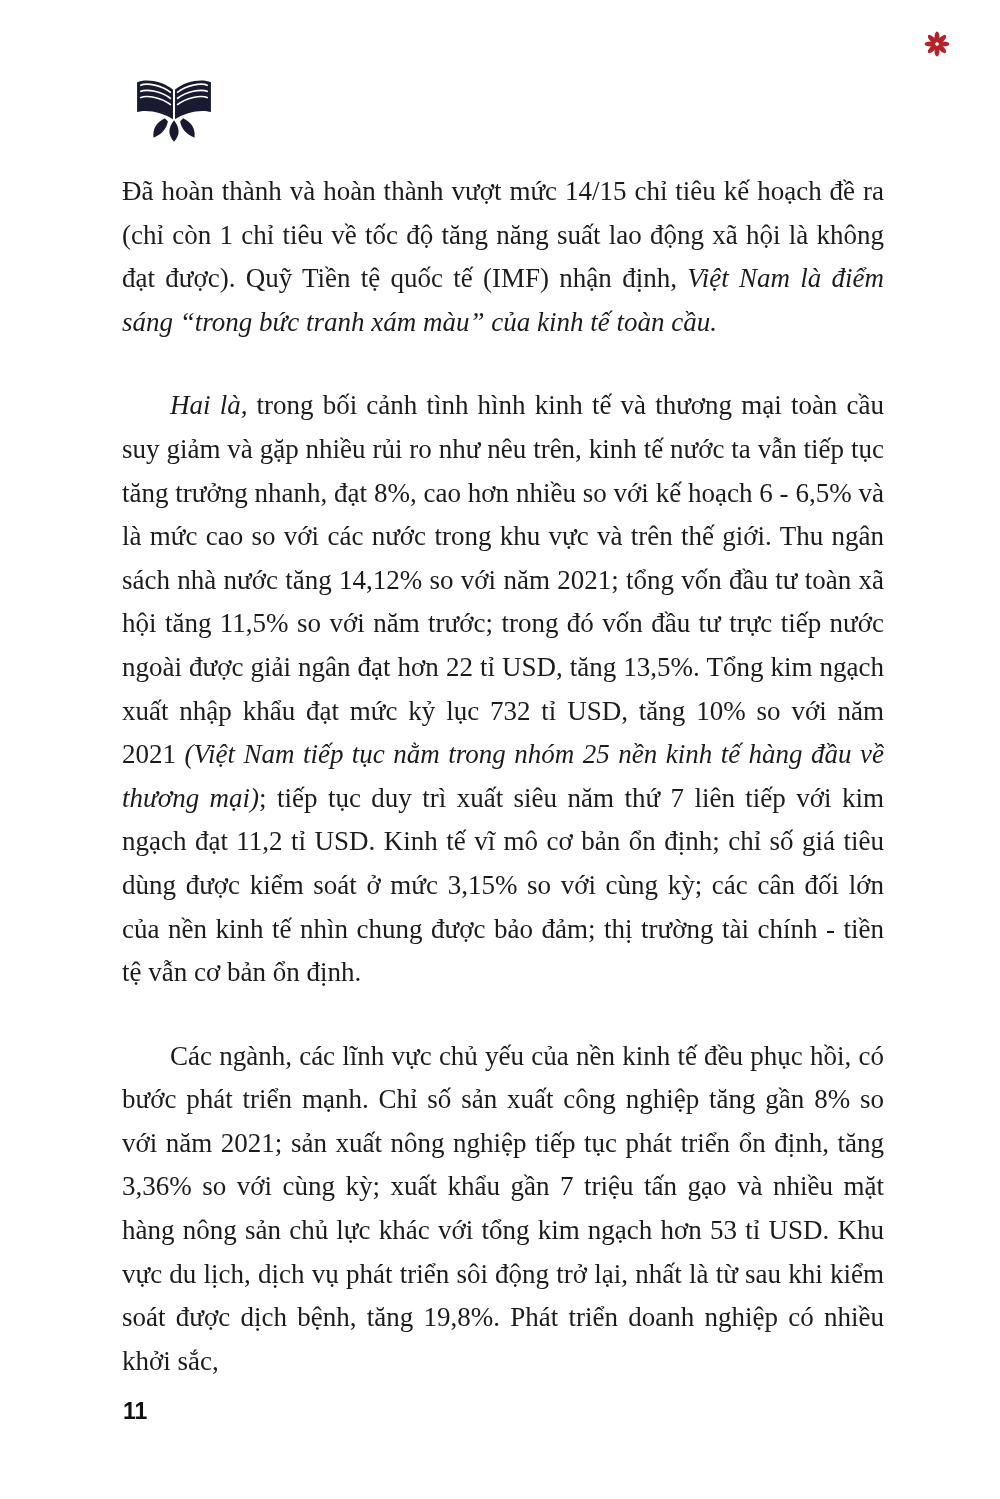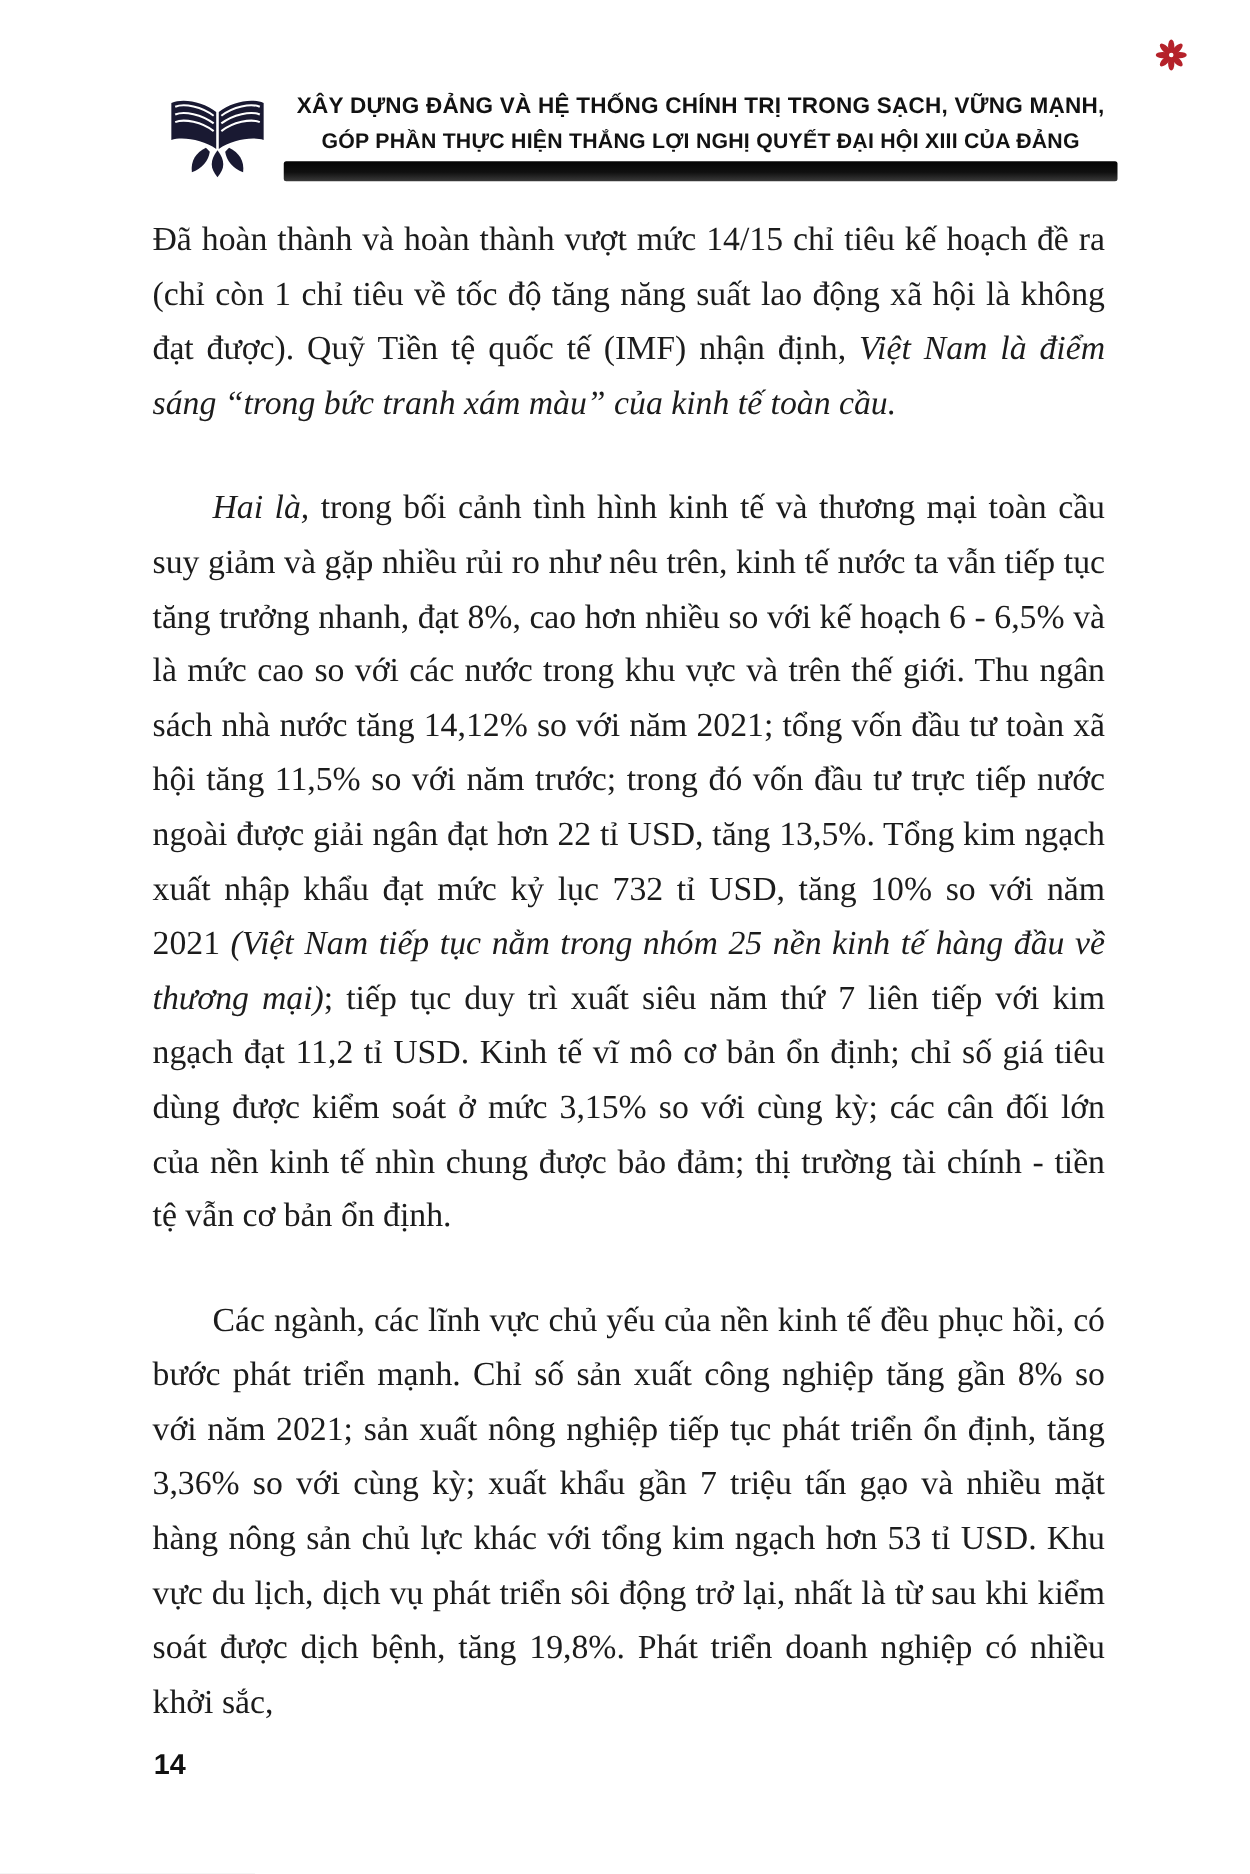--- a/index.html
+++ b/index.html
@@ -122,38 +122,33 @@
       <g stroke="#ffffff" stroke-width="1.6" fill="none">
         <path d="M36 17 C27 10 13 7 6 10"></path>
         <path d="M36 23 C27 16 13 13 6 16"></path>
         <path d="M36 29 C27 22 13 19 6 22"></path>
         <path d="M42 17 C51 10 65 7 72 10"></path>
         <path d="M42 23 C51 16 65 13 72 16"></path>
         <path d="M42 29 C51 22 65 19 72 22"></path>
       </g>
     </svg>
 
-    <div class="header-lines">
-      <div class="header-line1">XÂY DỰNG ĐẢNG VÀ HỆ THỐNG CHÍNH TRỊ TRONG SẠCH, VỮNG MẠNH,</div>
-      <div class="header-line2">GÓP PHẦN THỰC HIỆN THẮNG LỢI NGHỊ QUYẾT ĐẠI HỘI XIII CỦA ĐẢNG</div>
-      <div class="header-band"></div>
-    </div>
   </div>
 
   <div class="text-block">
 
     <p>
       <span class="seg-normal">Đã hoàn thành và hoàn thành vượt mức 14/15 chỉ tiêu kế hoạch đề ra (chỉ còn 1 chỉ tiêu về tốc độ tăng năng suất lao động xã hội là không đạt được). Quỹ Tiền tệ quốc tế (IMF) nhận định, </span><span class="seg-italic">Việt Nam là điểm sáng “trong bức tranh xám màu” của kinh tế toàn cầu.</span>
     </p>
 
     <p class="indent">
       <span class="seg-italic">Hai là,</span><span class="seg-normal"> trong bối cảnh tình hình kinh tế và thương mại toàn cầu suy giảm và gặp nhiều rủi ro như nêu trên, kinh tế nước ta vẫn tiếp tục tăng trưởng nhanh, đạt 8%, cao hơn nhiều so với kế hoạch 6 - 6,5% và là mức cao so với các nước trong khu vực và trên thế giới. Thu ngân sách nhà nước tăng 14,12% so với năm 2021; tổng vốn đầu tư toàn xã hội tăng 11,5% so với năm trước; trong đó vốn đầu tư trực tiếp nước ngoài được giải ngân đạt hơn 22 tỉ USD, tăng 13,5%. Tổng kim ngạch xuất nhập khẩu đạt mức kỷ lục 732 tỉ USD, tăng 10% so với năm 2021 </span><span class="seg-italic">(Việt Nam tiếp tục nằm trong nhóm 25 nền kinh tế hàng đầu về thương mại)</span><span class="seg-normal">; tiếp tục duy trì xuất siêu năm thứ 7 liên tiếp với kim ngạch đạt 11,2 tỉ USD. Kinh tế vĩ mô cơ bản ổn định; chỉ số giá tiêu dùng được kiểm soát ở mức 3,15% so với cùng kỳ; các cân đối lớn của nền kinh tế nhìn chung được bảo đảm; thị trường tài chính - tiền tệ vẫn cơ bản ổn định.</span>
     </p>
 
     <p class="indent">
       <span class="seg-normal">Các ngành, các lĩnh vực chủ yếu của nền kinh tế đều phục hồi, có bước phát triển mạnh. Chỉ số sản xuất công nghiệp tăng gần 8% so với năm 2021; sản xuất nông nghiệp tiếp tục phát triển ổn định, tăng 3,36% so với cùng kỳ; xuất khẩu gần 7 triệu tấn gạo và nhiều mặt hàng nông sản chủ lực khác với tổng kim ngạch hơn 53 tỉ USD. Khu vực du lịch, dịch vụ phát triển sôi động trở lại, nhất là từ sau khi kiểm soát được dịch bệnh, tăng 19,8%. Phát triển doanh nghiệp có nhiều khởi sắc,</span>
     </p>
 
   </div>
 
-  <div class="page-number">14</div>
+  <div class="page-number">11</div>
 
 </div>
 
 </body></html>

